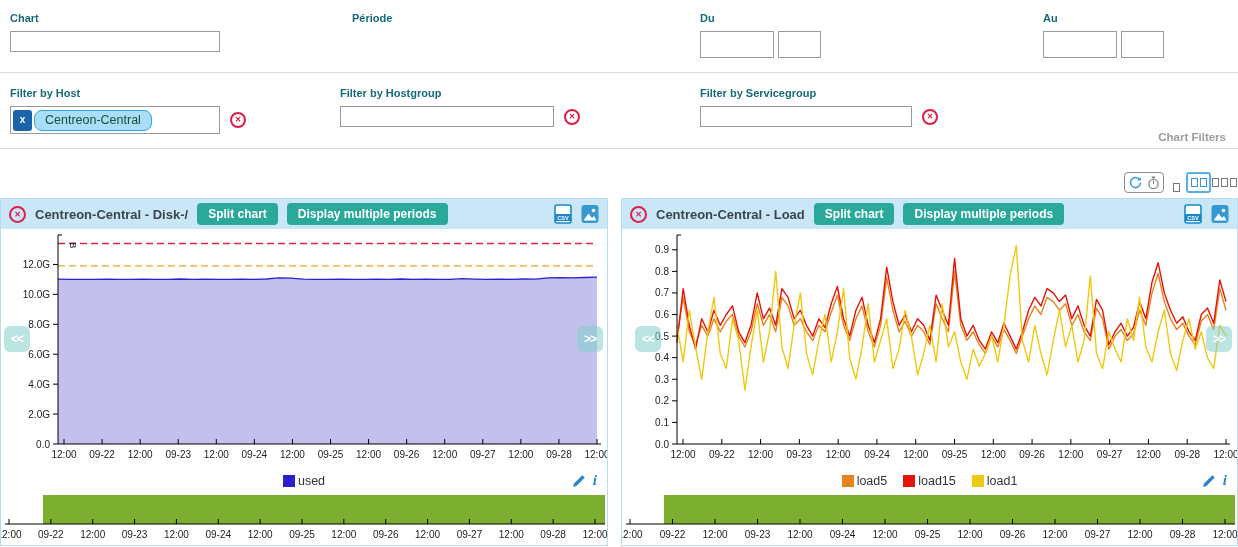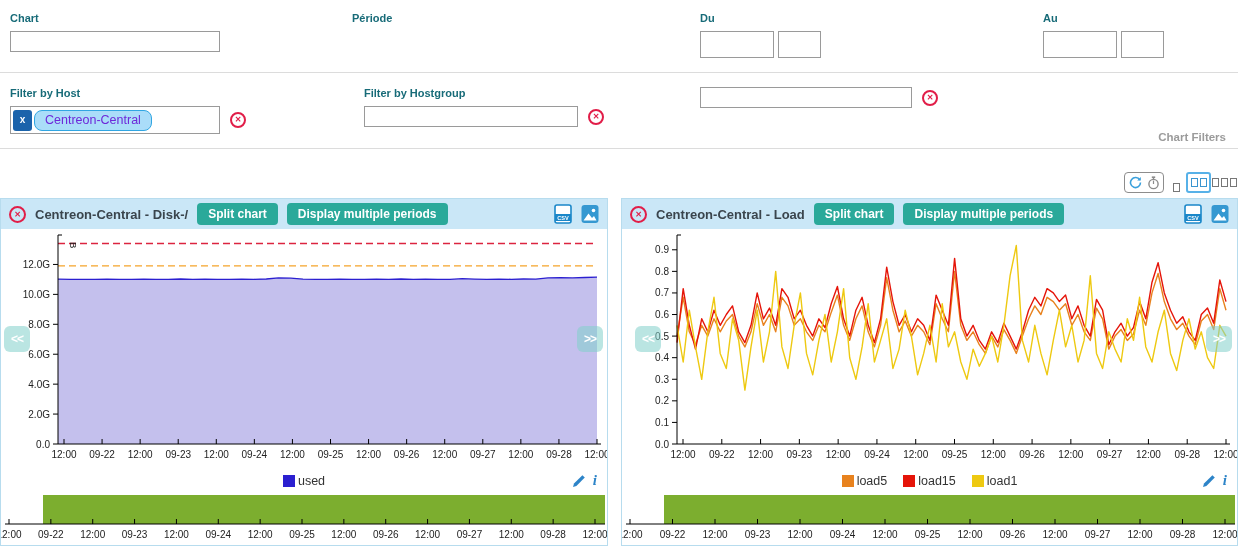--- a/index.html
+++ b/index.html
@@ -27,21 +27,21 @@
     line-height:1;
   }
   .hostbox { width:210px; height:28px; border:1px solid #9a9a9a; background:#fff; display:flex; align-items:center; padding:2px; }
   .chip { display:flex; align-items:center; height:21px; }
   .chip-x {
     width:19px; height:21px; background:#1b63ab; border:none; border-radius:3px;
     color:#fff; font-size:10px; font-weight:bold; cursor:pointer; line-height:1;
   }
   .chip-label {
     margin-left:2px; background:#aaddf9; border:1px solid #31a6e2; border-radius:8px;
-    color:#6d28d9; font-size:12.5px; padding:2px 10px 3px 10px; white-space:nowrap;
+    color:#14532d; font-size:12.5px; padding:2px 10px 3px 10px; white-space:nowrap;
   }
   .caption { position:absolute; font-size:11.5px; font-weight:bold; color:#9b9b9b; }
 
   
   .vtoolbar { position:absolute; top:170px; right:1px; height:24px; }
   .refresh-group {
     position:absolute; right:73px; top:2px; width:40px; height:21px;
     border:1px solid #8d8d8d; border-radius:4px; display:flex; align-items:center;
     justify-content:center; gap:5px; background:#fff;
   }
@@ -120,29 +120,30 @@
     <div class="hostbox">
       <span class="chip">
         <button class="chip-x">x</button>
         <span class="chip-label">Centreon-Central</span>
       </span>
     </div>
     <span class="clearx">✕</span>
   </div>
 </div>
 
-<div class="fgroup" style="left:364px; top:87px;">
+<div class="fgroup" style="left:340px; top:87px;">
   <span class="flabel">Filter by Hostgroup</span>
   <div style="display:flex; align-items:center; gap:10px;">
     <input class="tinput" style="width: 214px;" value="">
     <span class="clearx">✕</span>
   </div>
 </div>
 
 <div class="fgroup" style="left:700px; top:87px;">
+  <span class="flabel">Filter by Servicegroup</span>
   <div style="display:flex; align-items:center; gap:10px;">
     <input class="tinput" style="width: 212px;" value="">
     <span class="clearx">✕</span>
   </div>
 </div>
 
 <span class="caption" style="right:12px; top:131px;">Chart Filters</span>
 <div class="divider" style="top:148px;"></div>
 
 <div class="vtoolbar" style="width:170px;">

